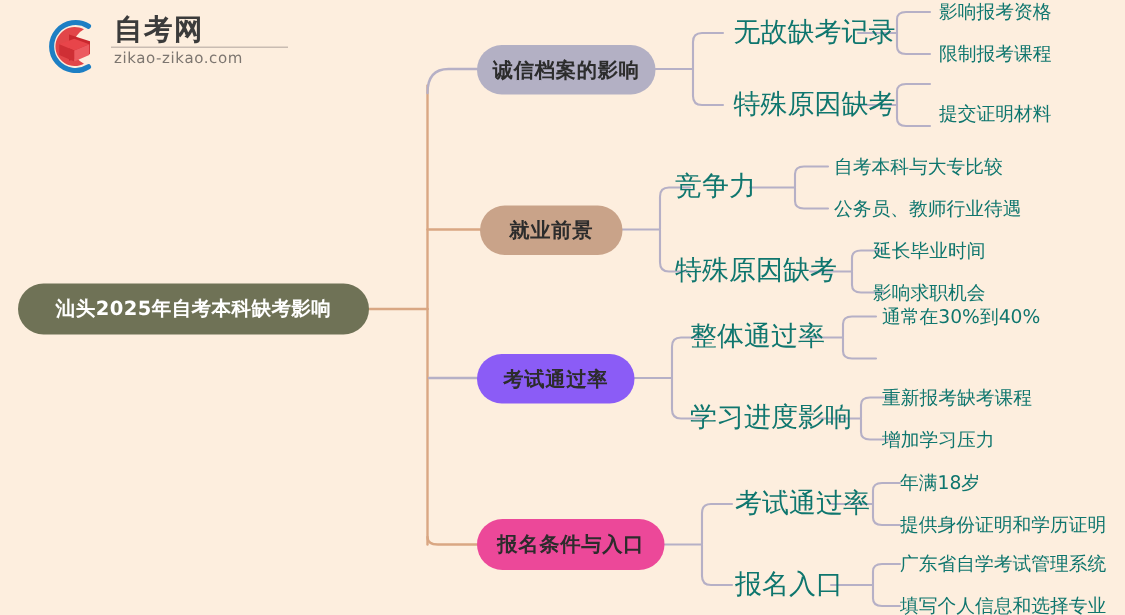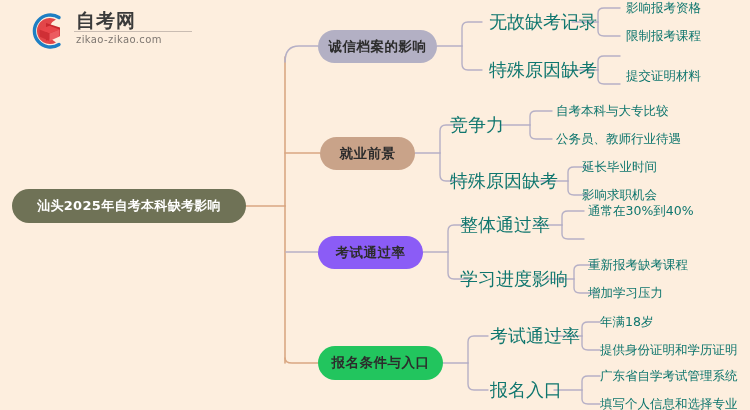--- a/index.html
+++ b/index.html
@@ -230,21 +230,21 @@
   </svg>
 
   <div class="node" id="root-node" style="background: rgb(111, 114, 86);">汕头2025年自考本科缺考影响</div>
 
   <div class="node branch-node" id="branch-node-0" style="background: rgb(179, 176, 196);">诚信档案的影响</div>
 
   <div class="node branch-node" id="branch-node-1" style="background: rgb(201, 163, 137);">就业前景</div>
 
   <div class="node branch-node" id="branch-node-2" style="background: #8b5cf6; text-align: center;">考试通过率</div>
 
-  <div class="node branch-node" id="branch-node-3" style="background: #22c55e;">报名条件与入口</div>
+  <div class="node branch-node" id="branch-node-3" style="background: #ec4899;">报名条件与入口</div>
 
   <div class="leaf-label sub-label" style="left:489px; top:14px;">无故缺考记录</div>
   <div class="leaf-label sub-label" style="left:489px; top:62px;">特殊原因缺考</div>
 
   <div class="leaf-label" style="left:626px; top:0px;">影响报考资格</div>
   <div class="leaf-label" style="left:626px; top:28px;">限制报考课程</div>
   <div class="leaf-label" style="left:626px; top:48px;margin-top:20px;">提交证明材料</div>
 
   <div class="leaf-label sub-label" style="left:450px; top:117px;">竞争力</div>
   <div class="leaf-label sub-label" style="left:450px; top:173px;">特殊原因缺考</div>

